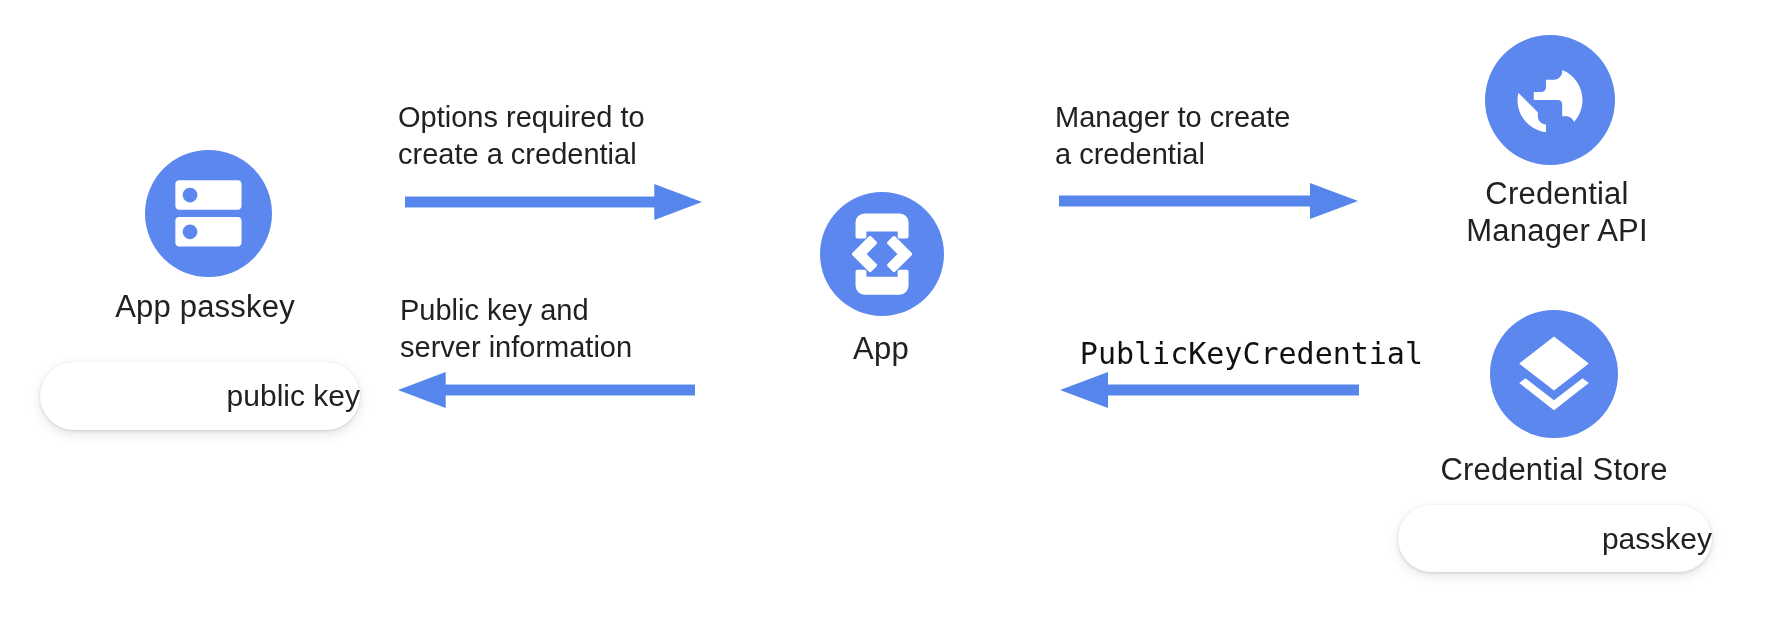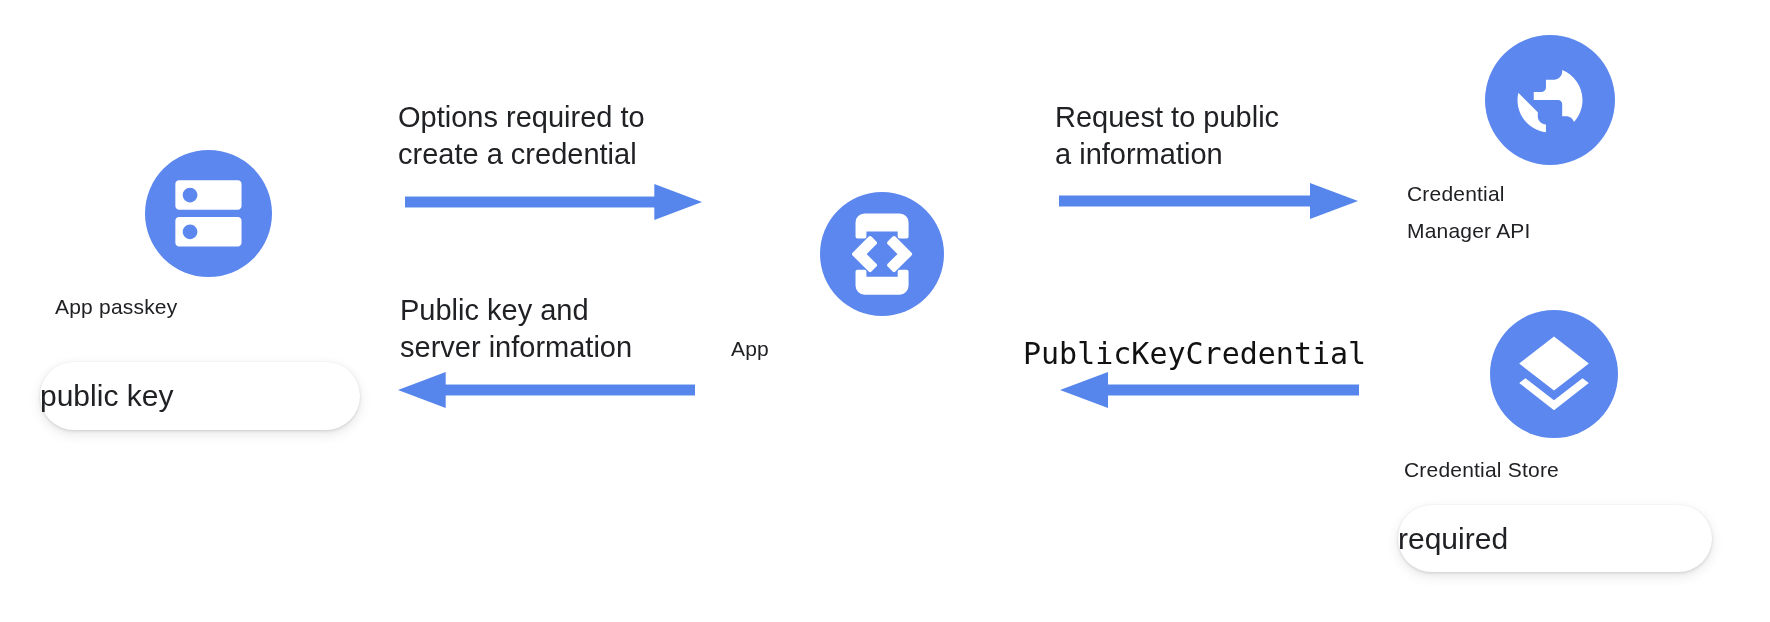--- a/index.html
+++ b/index.html
@@ -4,35 +4,35 @@
 <style>
   html,body{margin:0;padding:0;background:#ffffff;}
   .canvas{
     position:relative;width:1770px;height:622px;overflow:hidden;
     background:var(--canvas-bg,#ffffff);
     font-family:"Liberation Sans",sans-serif;
     color:var(--text-dark,#202124);
   }
   .abs{position:absolute;}
   .node-label{
-    font-size:21px;font-weight:500;
+    font-size:31px;font-weight:500;text-align:center;
     letter-spacing:.2px;line-height:37px;color:var(--text-dark,#202124);
   }
   .arrow-label{
     font-size:29px;font-weight:400;text-align:left;
     line-height:37px;color:var(--text-dark,#202124);
   }
   .mono-label{
     font-family:"DejaVu Sans Mono",monospace;
-    font-size:30px;text-align:left;color:#111111;white-space:nowrap;
+    font-size:30px;text-align:right;color:#111111;white-space:nowrap;
   }
   .pill{
     background:var(--pill-bg,#ffffff);border-radius:40px;
     box-shadow:0 1px 3px rgba(60,64,67,.18),0 4px 12px rgba(60,64,67,.13);
-    display:flex;align-items:center;justify-content:flex-start;
+    display:flex;align-items:center;justify-content:flex-end;
     font-size:30px;font-weight:500;color:var(--text-dark,#202124);
   }
   .disc-fill{fill:var(--icon-blue,#5b87ee);}
   .arrow-fill{fill:var(--arrow-blue,#5685ec);}
   svg{display:block;}
 </style>
 </head>
 <body>
 
 <div class="canvas">
@@ -72,22 +72,22 @@
     <svg width="124" height="124" viewBox="0 0 48 48">
       <circle class="disc-fill" cx="24" cy="24" r="24"></circle>
       <g transform="translate(7.7,7.7) scale(1.36)">
         <path fill="#ffffff" stroke="#ffffff" stroke-width="1.1" stroke-linejoin="round" d="M7 5h10v2h2V3c0-1.1-.9-2-2-1.99L7 1c-1.1 0-2 .9-2 2v4h2V5zm8.41 11.59L20 12l-4.59-4.59L14 8.83 17.17 12 14 15.17l1.41 1.42zM10 15.17L6.83 12 10 8.83 8.59 7.41 4 12l4.59 4.59L10 15.17zM17 19H7v-2H5v4c0 1.1.9 2 2 2h10c1.1 0 2-.9 2-2v-4h-2v2z"></path>
       </g>
     </svg>
   </div>
   <div class="abs node-label" style="left:731px;top:330px;width:300px">App</div>
 
   <div class="abs arrow-label" style="left:1055px;top:99px;width:300px">
-    <div>Request to public</div>
-    <div>a information</div>
+    <div>Manager to create</div>
+    <div>a credential</div>
   </div>
   <svg class="abs" style="left:1058px;top:182px" width="302" height="38" viewBox="0 0 300 38">
     <rect class="arrow-fill" x="0" y="13.5" width="253" height="11"></rect>
     <polygon class="arrow-fill" points="251,1 299,19 251,37"></polygon>
   </svg>
 
   <div class="abs mono-label" style="left:1023px;top:336px;width:400px">PublicKeyCredential</div>
   <svg class="abs" style="left:1058px;top:371px" width="302" height="38" viewBox="0 0 300 38">
     <rect class="arrow-fill" x="47" y="13.5" width="253" height="11"></rect>
     <polygon class="arrow-fill" points="49,1 1,19 49,37"></polygon>
@@ -110,16 +110,16 @@
   <div class="abs" style="left:1490px;top:310px">
     <svg width="128" height="128" viewBox="0 0 48 48">
       <circle class="disc-fill" cx="24" cy="24" r="24"></circle>
       <g transform="translate(6.6,7) scale(1.45)">
         <path fill="#ffffff" d="M11.99 18.54l-7.37-5.73L3 14.07l9 7 9-7-1.63-1.27-7.38 5.74zM12 16l7.36-5.73L21 9l-9-7-9 7 1.63 1.27L12 16z"></path>
       </g>
     </svg>
   </div>
   <div class="abs node-label" style="left:1404px;top:451px;width:300px">Credential Store</div>
   <div class="abs pill" style="left:1398px;top:505px;width:314px;height:67px">
-    <span>required</span>
+    <span>passkey</span>
   </div>
 
 </div>
 
 </body></html>

